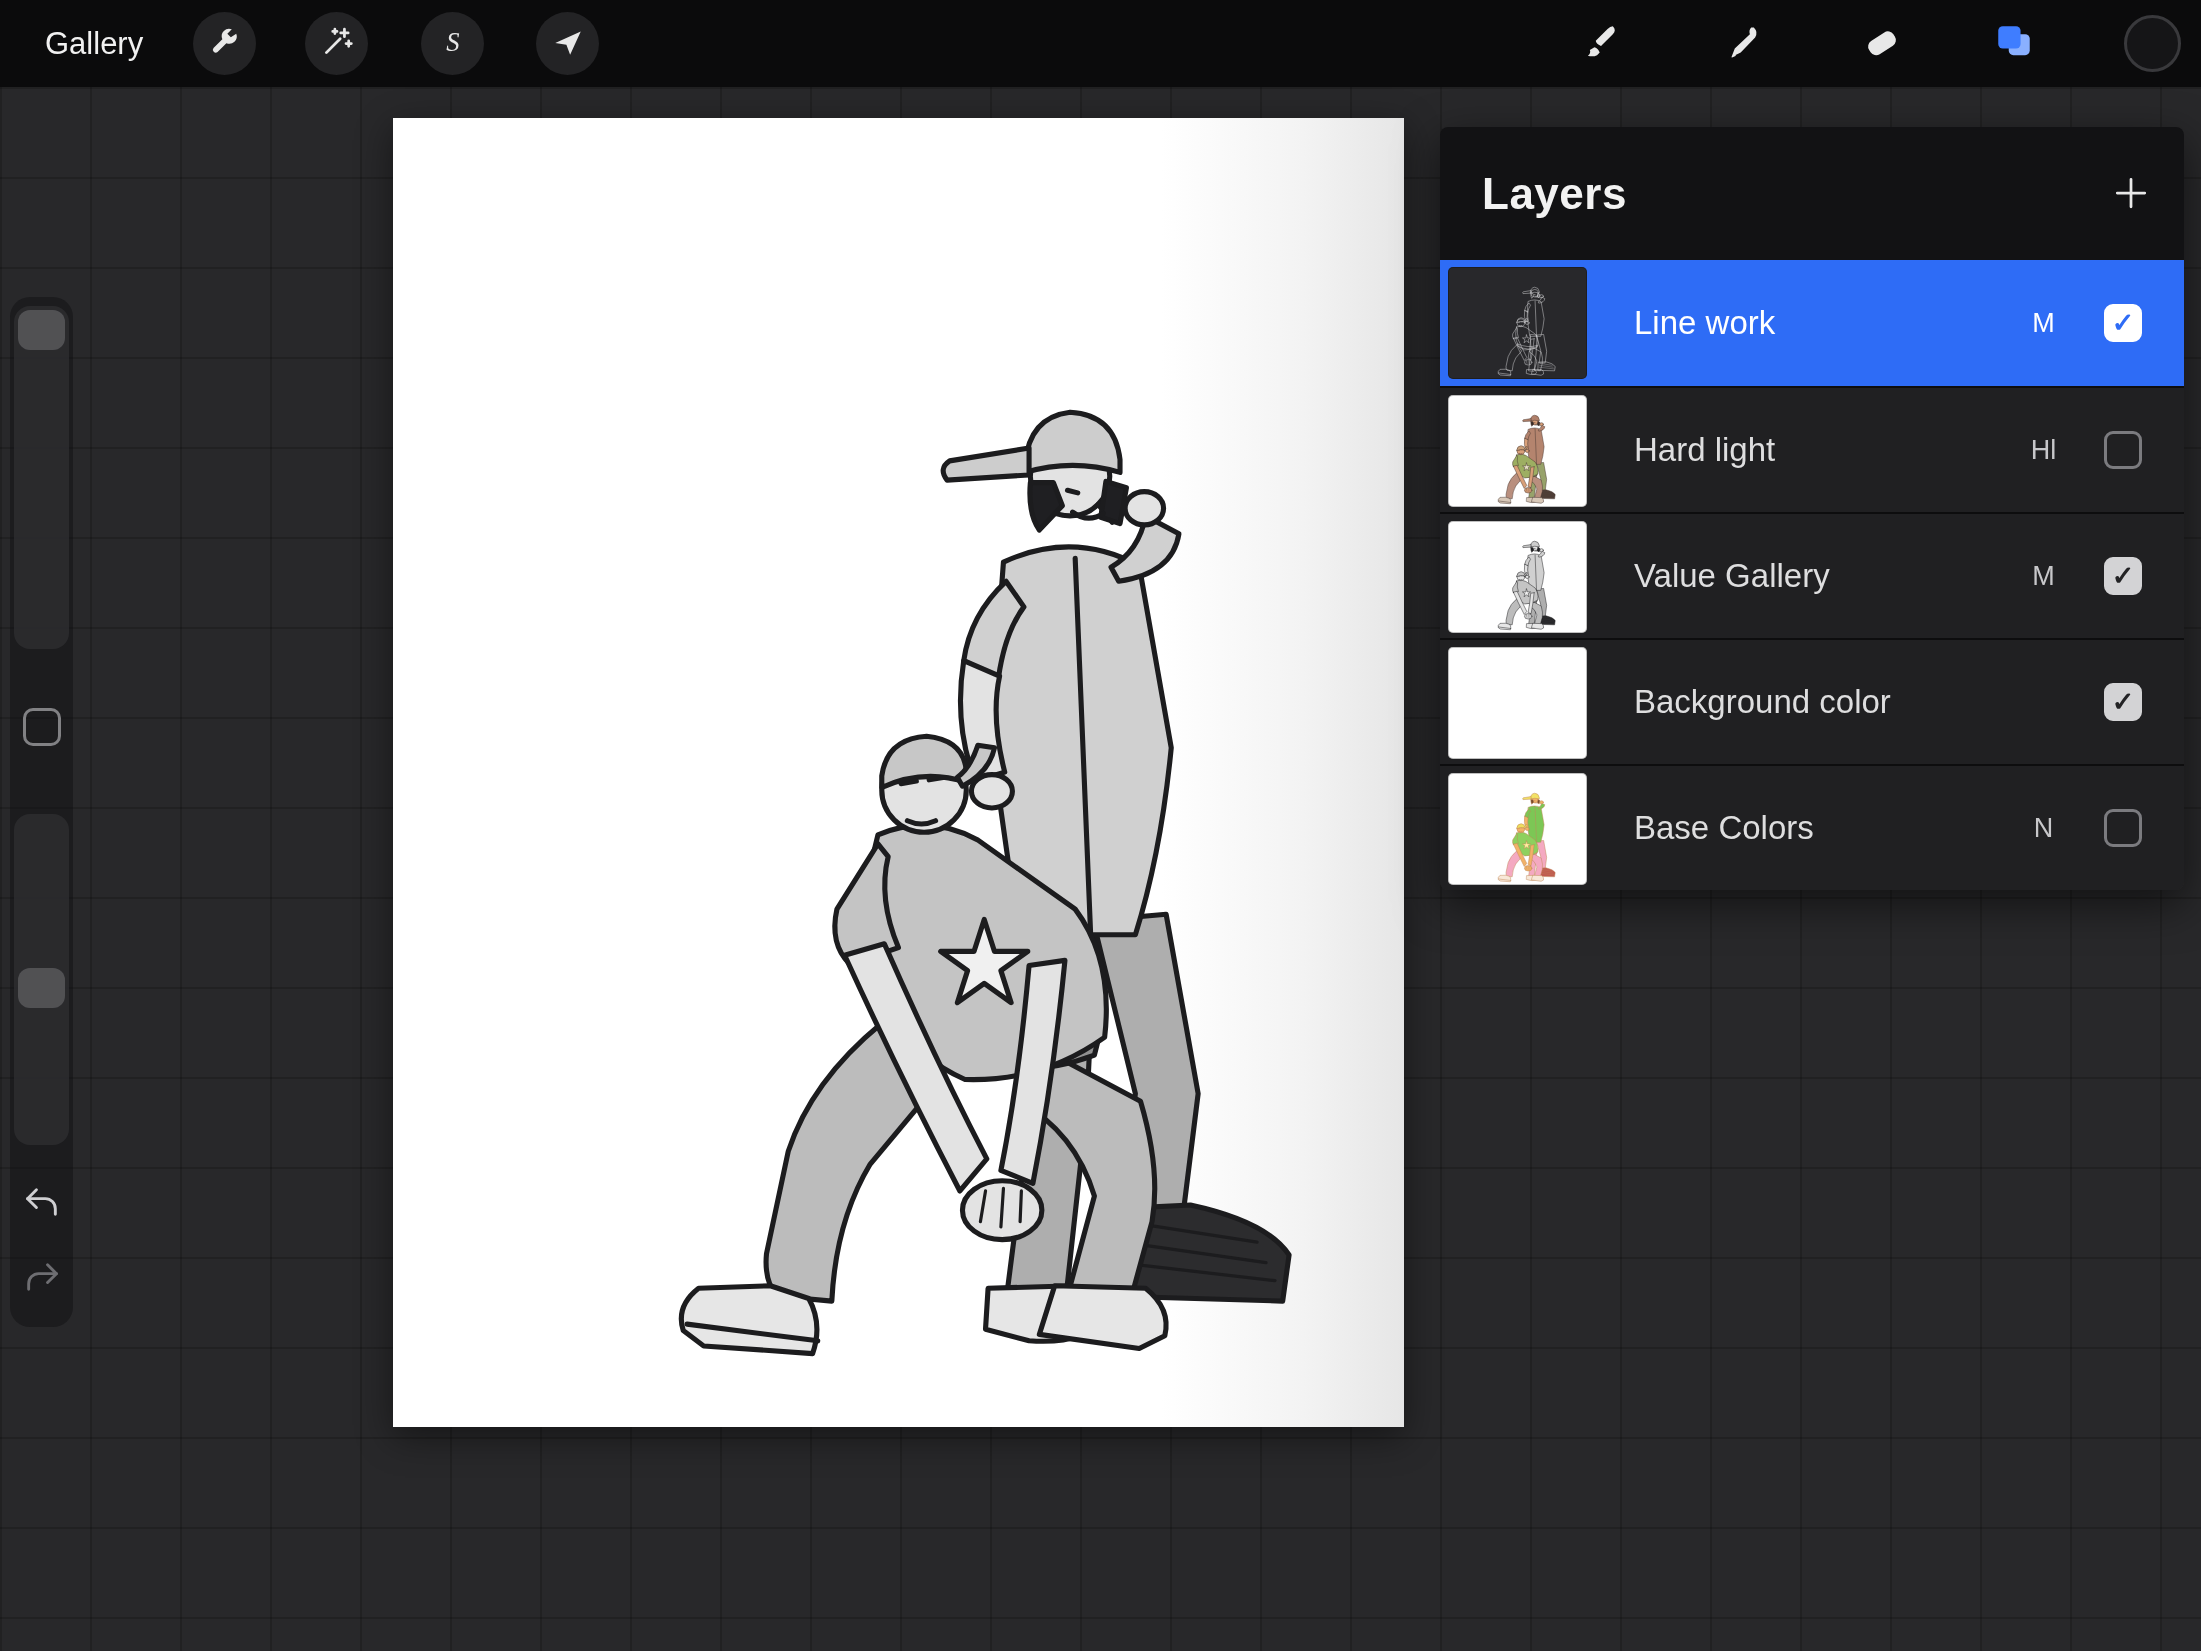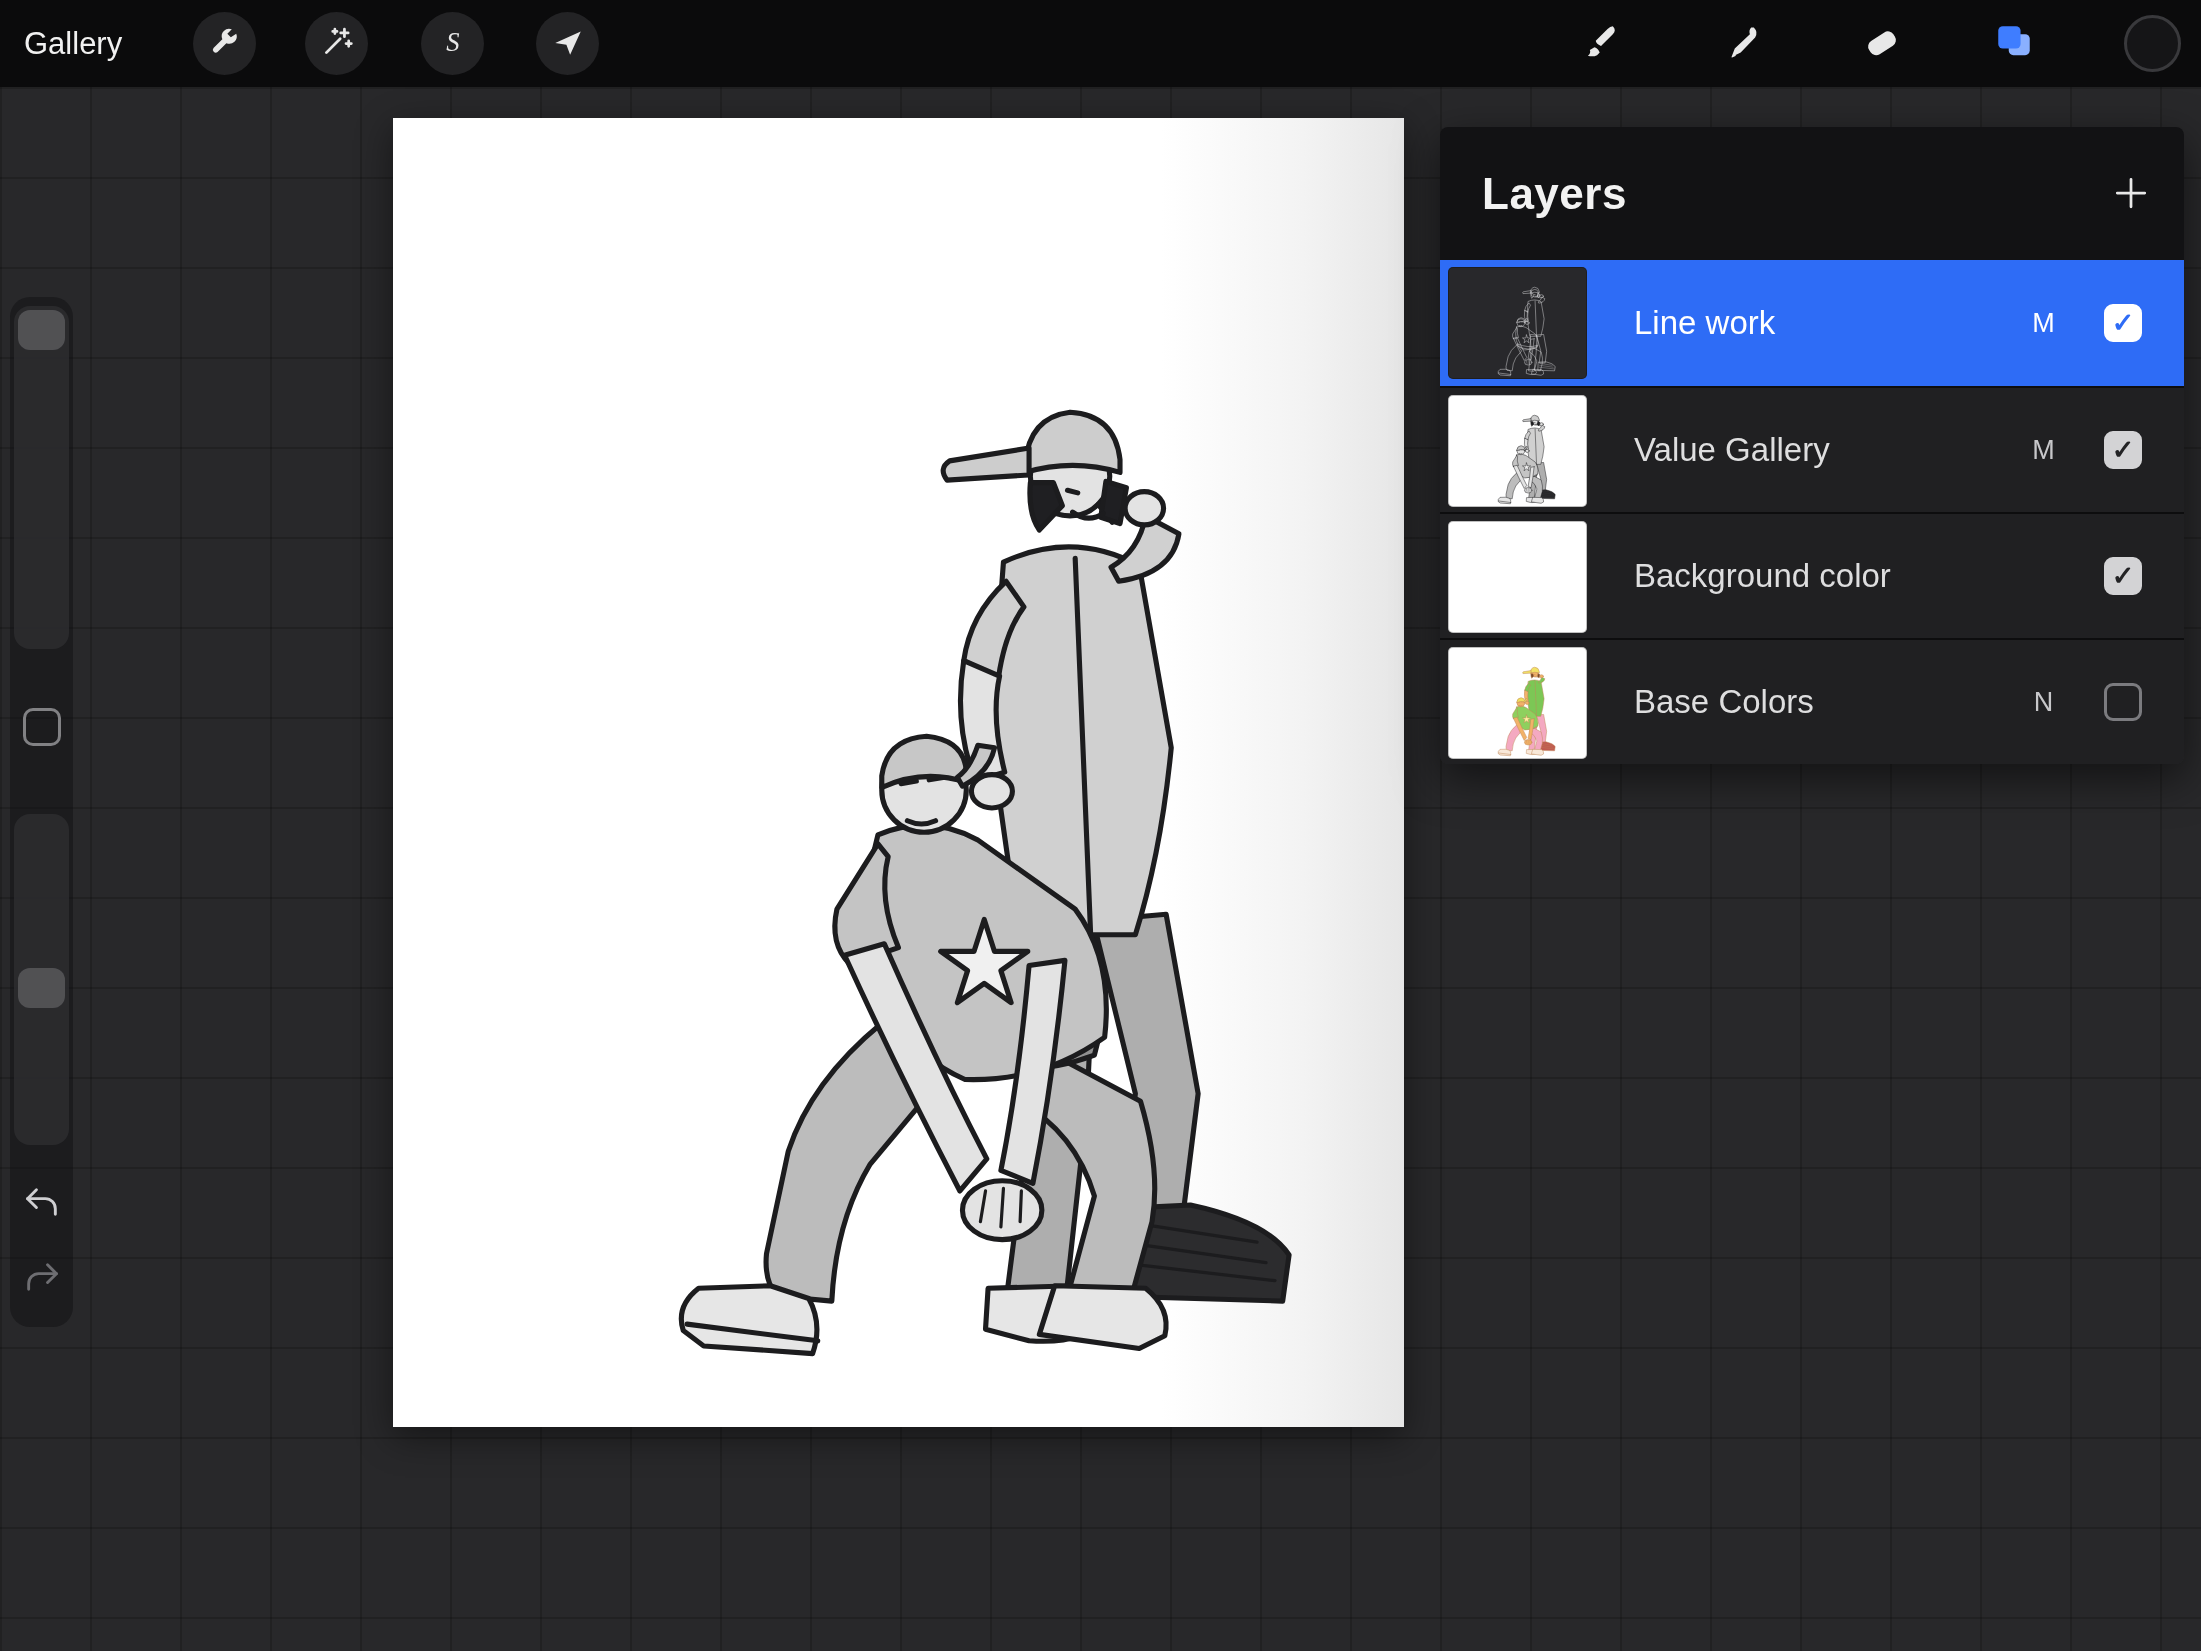--- a/index.html
+++ b/index.html
@@ -21,21 +21,21 @@
     background-size:90px 90px;
   }
 
   
   .topbar {
     position:absolute; top:0; left:0; width:2202px; height:87px;
     background:#0b0b0c; z-index:40;
     display:flex; align-items:center;
   }
   .gallery-btn {
-    position:absolute; left:24px; top:0; height:87px;
+    position:absolute; left:45px; top:0; height:87px;
     display:flex; align-items:center;
     font-size:31px; color:#f1f1f1; cursor:pointer;
   }
   .circle-btn {
     position:absolute; top:12px; width:63px; height:63px;
     border-radius:50%; background:#232325;
     display:flex; align-items:center; justify-content:center;
   }
   .circle-btn svg { width:34px; height:34px; }
   .flat-btn {
@@ -322,20 +322,30 @@
     <div class="thumb dark art-line">
       <svg viewBox="0 0 720 930" preserveAspectRatio="xMidYMid meet">
           <use href="#fig-art"></use>
         </svg>
     </div>
     <div class="layer-name">Line work</div>
     <div class="blend-badge">M</div>
     <div class="vis-checkbox checked"></div>
   </div>
 
+  <div class="layer-row">
+    <div class="thumb art-hard">
+      <svg viewBox="0 0 720 930" preserveAspectRatio="xMidYMid meet">
+          <use href="#fig-art"></use>
+        </svg>
+    </div>
+    <div class="layer-name">Hard light</div>
+    <div class="blend-badge">Hl</div>
+    <div class="vis-checkbox"></div>
+  </div>
 
   <div class="layer-row">
     <div class="thumb art-gray">
       <svg viewBox="0 0 720 930" preserveAspectRatio="xMidYMid meet">
           <use href="#fig-art"></use>
         </svg>
     </div>
     <div class="layer-name">Value Gallery</div>
     <div class="blend-badge">M</div>
     <div class="vis-checkbox checked"></div>

